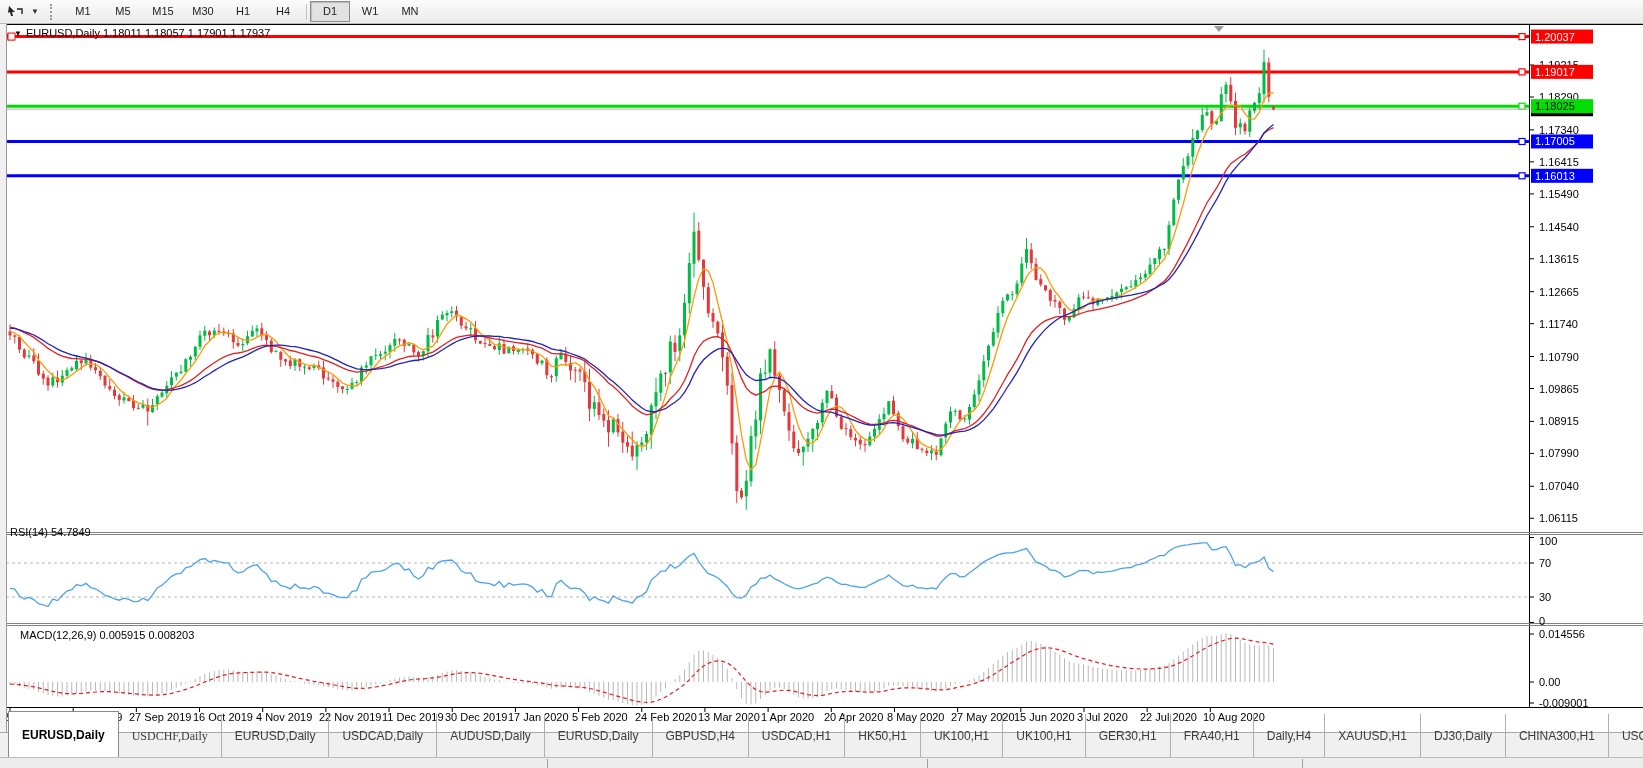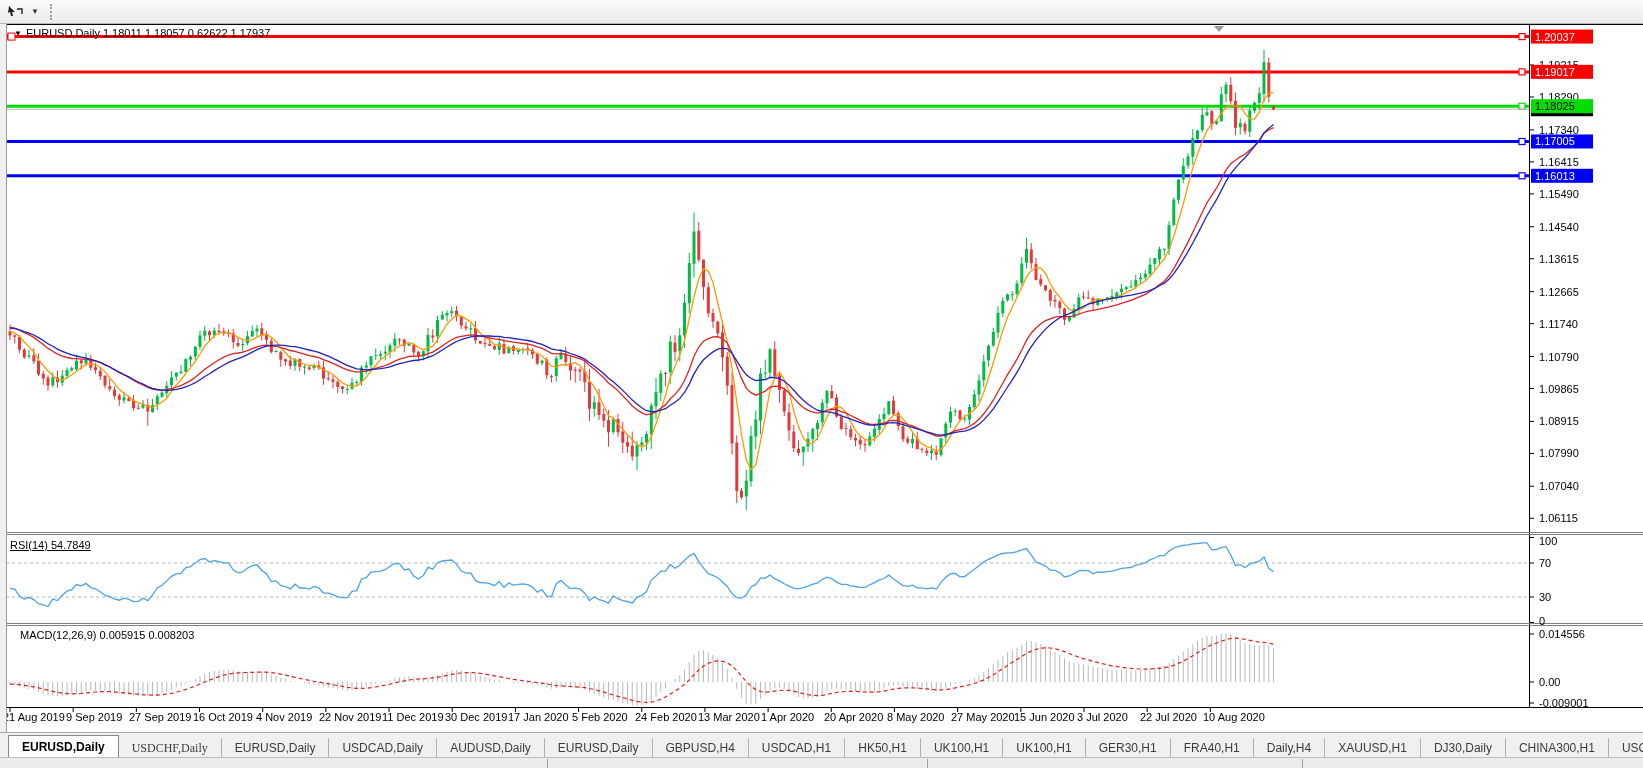--- a/index.html
+++ b/index.html
@@ -16,26 +16,26 @@
   .tfbtn.active{background:#e2e2e2;border:1px solid #8c8c8c;box-shadow:inset 1px 1px 1px #bbb;}
   .tfsep{width:1px;height:16px;background:#c4c4c4;margin:0 3px;}
   
   #leftedge{left:0;top:23px;width:6px;height:745px;background:#f0f0f0;border-right:1px solid #9a9a9a;z-index:4;}
   
   #chartsvg{left:0;top:0;z-index:1;}
   svg text{font-family:"Liberation Sans","DejaVu Sans",sans-serif;font-size:11px;fill:#000;}
   
   #chart-title{left:14px;top:27px;z-index:2;font-size:11px;color:#000;display:flex;align-items:center;gap:4px;}
   #chart-title .tri{font-size:8px;}
-  #rsi-label{left:10px;top:539px;z-index:2;font-size:11px;color:#000;text-decoration:underline;}
+  #rsi-label{left:10px;top:526px;z-index:2;font-size:11px;color:#000;}
   #macd-label{left:10px;top:629px;z-index:2;font-size:11px;color:#000;margin-left:10px;}
   
   #tabbar{left:0;top:732px;width:1643px;height:25px;background:#f0f0f0;border-top:1px solid #a8a8a8;
     display:flex;align-items:flex-end;z-index:5;}
-  .tab{height:20px;line-height:20px;padding:0 13px;font-size:12px;color:#3c3c3c;border-left:1px solid transparent;
+  .tab{height:20px;line-height:20px;padding:12px 13px;font-size:12px;color:#3c3c3c;border-left:1px solid transparent;
     white-space:nowrap;cursor:default;position:relative;text-align:center;}
   .tab + .tab{border-left:1px solid #b0b0b0;}
   .tab.active{background:#fff;border:1px solid #8a8a8a;border-bottom:none;height:22px;line-height:22px;
     font-weight:bold;color:#000;margin-left:8px;z-index:2;}
   .tab.active + .tab{border-left:none;font-family:Liberation Serif, serif;}
   #bottomstrip{left:0;top:757px;width:1643px;height:11px;background:#ececec;border-top:1px solid #bdbdbd;z-index:5;}
   .striptick{position:absolute;top:1px;width:1px;height:9px;background:#a0a0a0;}
 </style>
 </head>
 <body>
@@ -44,20 +44,32 @@
   <div class="tool-icon">
     <svg width="16" height="14" viewBox="0 0 16 14">
       <path d="M2 1 L8 7 L5 7 L6 11 L4 11 L3 7 L1 8 Z" fill="#222"></path>
       <path d="M10 4 L15 4 L15 9" fill="none" stroke="#222" stroke-width="1.4"></path>
     </svg>
   </div>
   <div class="tool-drop">
       <span>▼</span>
     </div>
   <div class="grip"></div>
+  <div id="tfbtns" style="display:flex;align-items:center;">
+      <div class="tfbtn">M1</div>
+      <div class="tfbtn">M5</div>
+      <div class="tfbtn">M15</div>
+      <div class="tfbtn">M30</div>
+      <div class="tfbtn">H1</div>
+      <div class="tfbtn">H4</div>
+      <div class="tfsep"></div>
+      <div class="tfbtn active">D1</div>
+      <div class="tfbtn">W1</div>
+      <div class="tfbtn">MN</div>
+    </div>
 </div>
 
 <div id="leftedge" class="abs"></div>
 
 <svg id="chartsvg" class="abs" width="1643" height="768">
     <defs>
       <clipPath id="clipMain">
         <rect x="7" y="25" width="1521" height="507"></rect>
       </clipPath>
       <clipPath id="clipRsi">
@@ -1003,21 +1015,21 @@
       <text x="1077" y="721">3 Jul 2020</text>
       <line x1="1147.15" y1="707.5" x2="1147.15" y2="712" stroke="#000"></line>
       <text x="1140" y="721">22 Jul 2020</text>
       <line x1="1210.325" y1="707.5" x2="1210.325" y2="712" stroke="#000"></line>
       <text x="1203" y="721">10 Aug 2020</text>
     </g>
   </svg>
 
 <div id="chart-title" class="abs">
   <span class="tri">▼</span>
-  <span>EURUSD,Daily  1.18011 1.18057 0.62622 1.17937</span>
+  <span>EURUSD,Daily  1.18011 1.18057 1.17901 1.17937</span>
 </div>
 <div id="rsi-label" class="abs">RSI(14) 54.7849</div>
 <div id="macd-label" class="abs">MACD(12,26,9) 0.005915 0.008203</div>
 
 <div id="tabbar" class="abs">
 
 <div class="tab active">EURUSD,Daily</div>
     <div class="tab">USDCHF,Daily</div>
     <div class="tab">EURUSD,Daily</div>
     <div class="tab">USDCAD,Daily</div>

